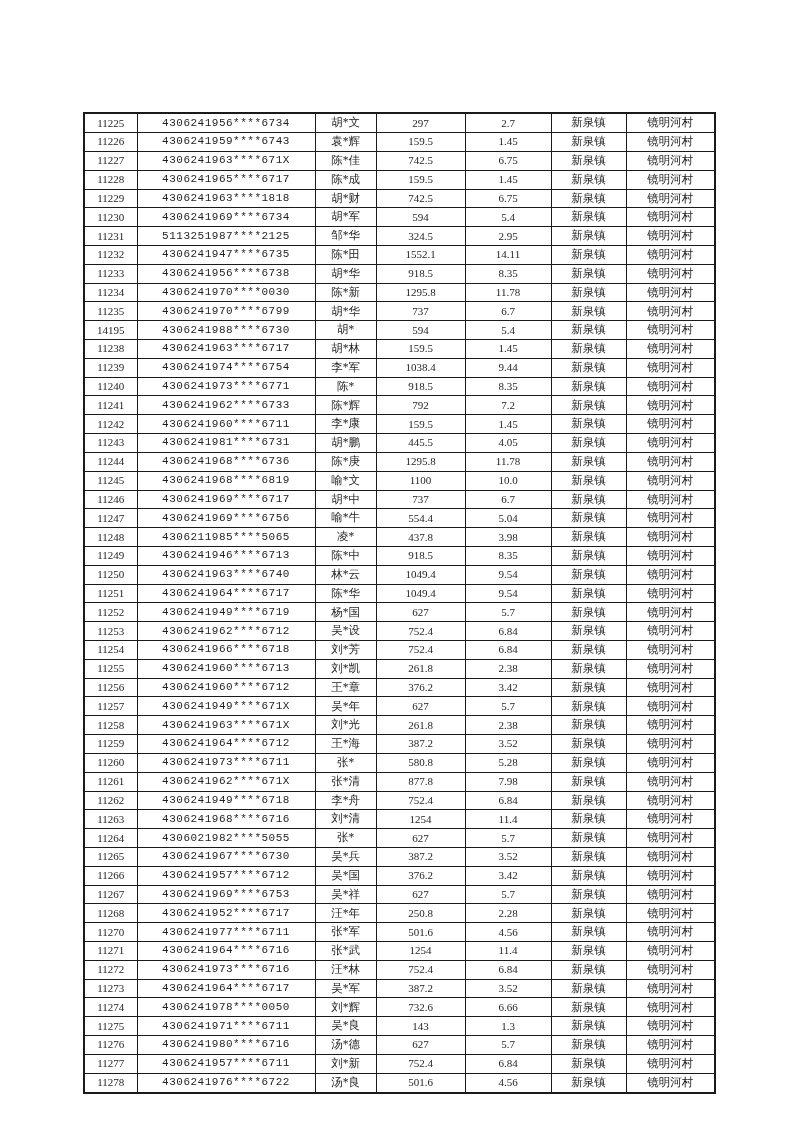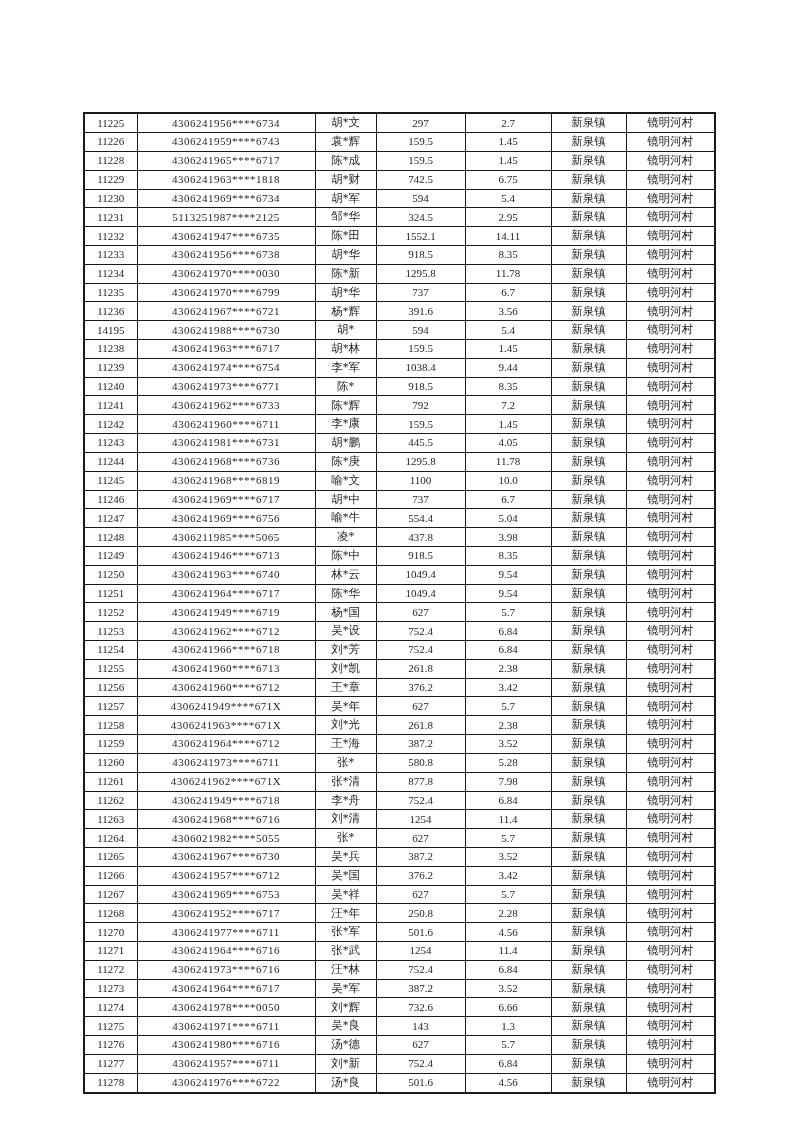--- a/index.html
+++ b/index.html
@@ -34,20 +34,21 @@
     vertical-align: middle;
     font-size: 11px;
     color: #1f1f1f;
     padding: 0;
     white-space: nowrap;
     overflow: hidden;
     line-height: 1;
   }
   table.roster td.c-id {
     letter-spacing: 0.5px;
+    font-family: Liberation Mono, monospace;
   }
   table.roster td.c-name,
   table.roster td.c-town,
   table.roster td.c-village {
     font-size: 11.5px;
   }
 </style>
 </head>
 <body>
 
@@ -75,20 +76,29 @@
         <tr>
           <td class="c-seq">11226</td>
           <td class="c-id">4306241959****6743</td>
           <td class="c-name">袁*辉</td>
           <td class="c-amount">159.5</td>
           <td class="c-rate">1.45</td>
           <td class="c-town">新泉镇</td>
           <td class="c-village">镜明河村</td>
         </tr>
         <tr>
+          <td class="c-seq">11227</td>
+          <td class="c-id">4306241963****671X</td>
+          <td class="c-name">陈*佳</td>
+          <td class="c-amount">742.5</td>
+          <td class="c-rate">6.75</td>
+          <td class="c-town">新泉镇</td>
+          <td class="c-village">镜明河村</td>
+        </tr>
+        <tr>
           <td class="c-seq">11228</td>
           <td class="c-id">4306241965****6717</td>
           <td class="c-name">陈*成</td>
           <td class="c-amount">159.5</td>
           <td class="c-rate">1.45</td>
           <td class="c-town">新泉镇</td>
           <td class="c-village">镜明河村</td>
         </tr>
         <tr>
           <td class="c-seq">11229</td>
@@ -147,29 +157,20 @@
         <tr>
           <td class="c-seq">11235</td>
           <td class="c-id">4306241970****6799</td>
           <td class="c-name">胡*华</td>
           <td class="c-amount">737</td>
           <td class="c-rate">6.7</td>
           <td class="c-town">新泉镇</td>
           <td class="c-village">镜明河村</td>
         </tr>
         <tr>
-          <td class="c-seq">11236</td>
-          <td class="c-id">4306241967****6721</td>
-          <td class="c-name">杨*辉</td>
-          <td class="c-amount">391.6</td>
-          <td class="c-rate">3.56</td>
-          <td class="c-town">新泉镇</td>
-          <td class="c-village">镜明河村</td>
-        </tr>
-        <tr>
           <td class="c-seq">14195</td>
           <td class="c-id">4306241988****6730</td>
           <td class="c-name">胡*</td>
           <td class="c-amount">594</td>
           <td class="c-rate">5.4</td>
           <td class="c-town">新泉镇</td>
           <td class="c-village">镜明河村</td>
         </tr>
         <tr>
           <td class="c-seq">11238</td>

